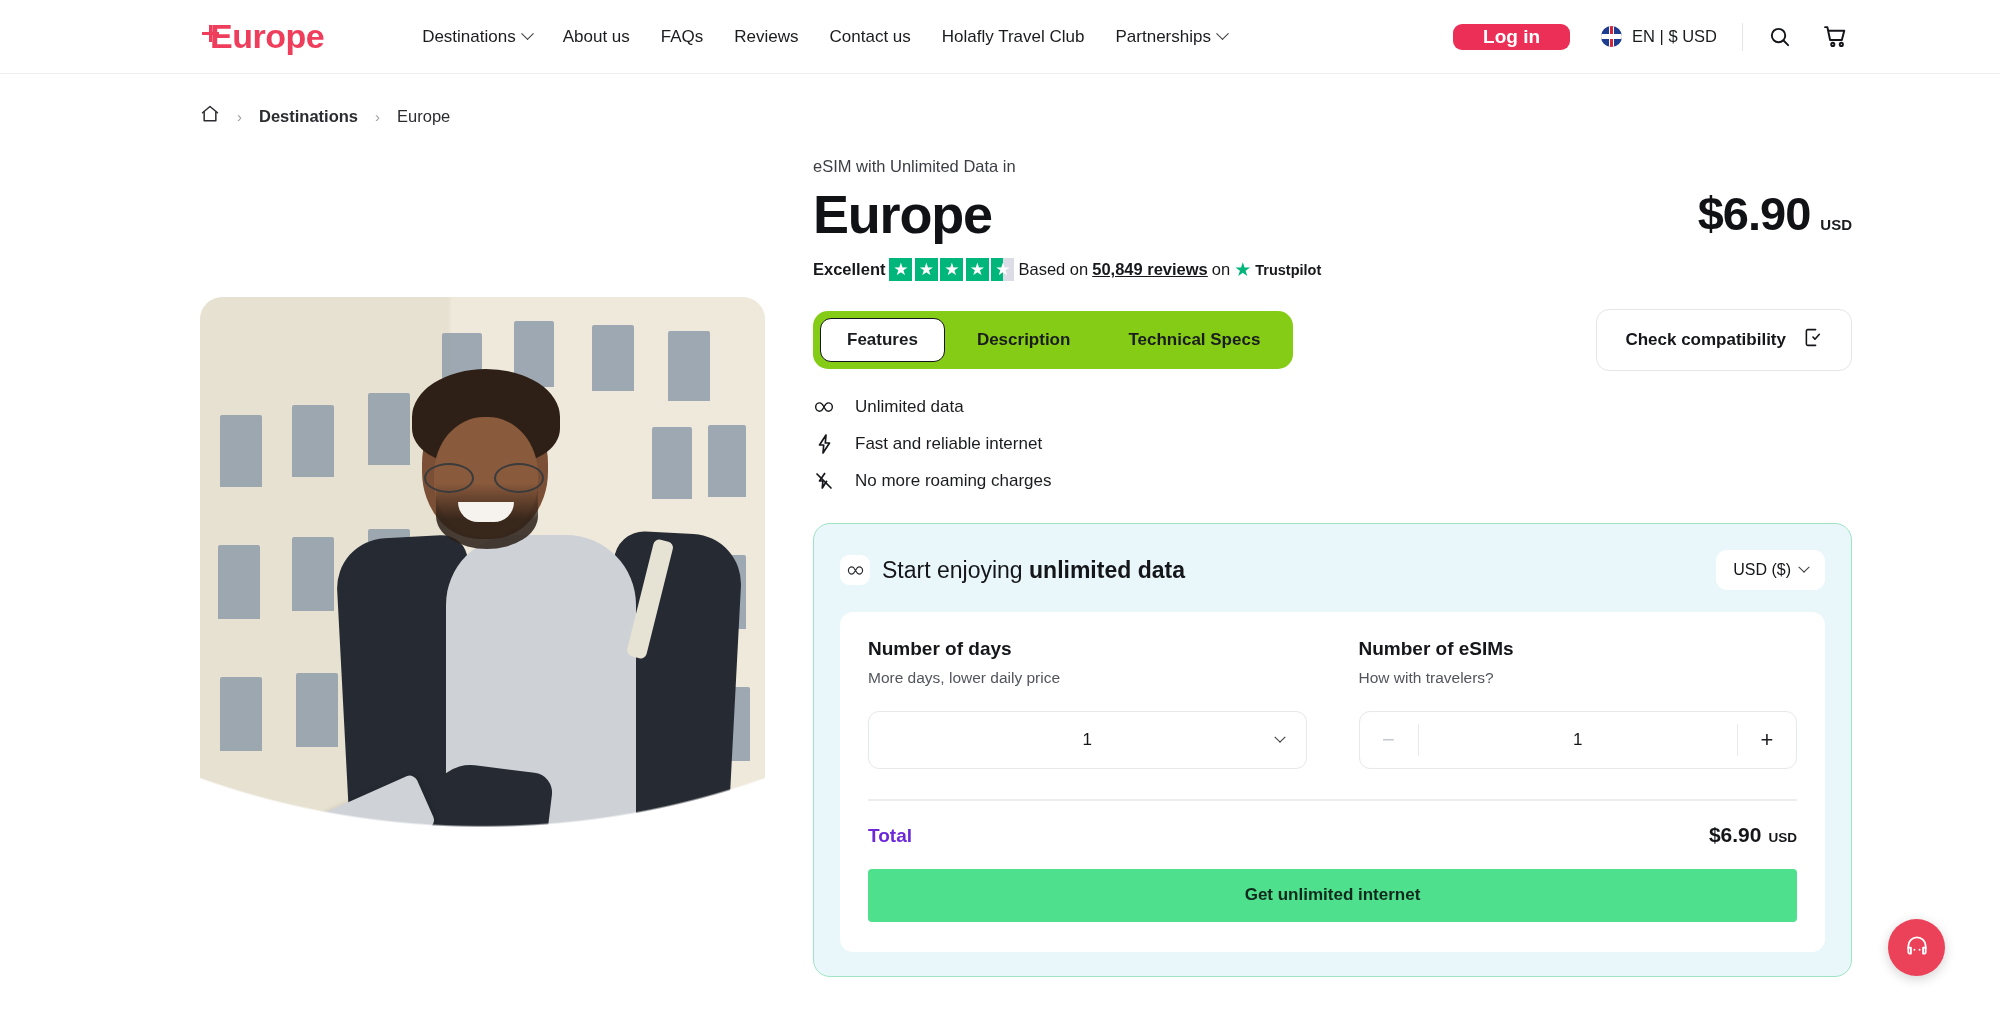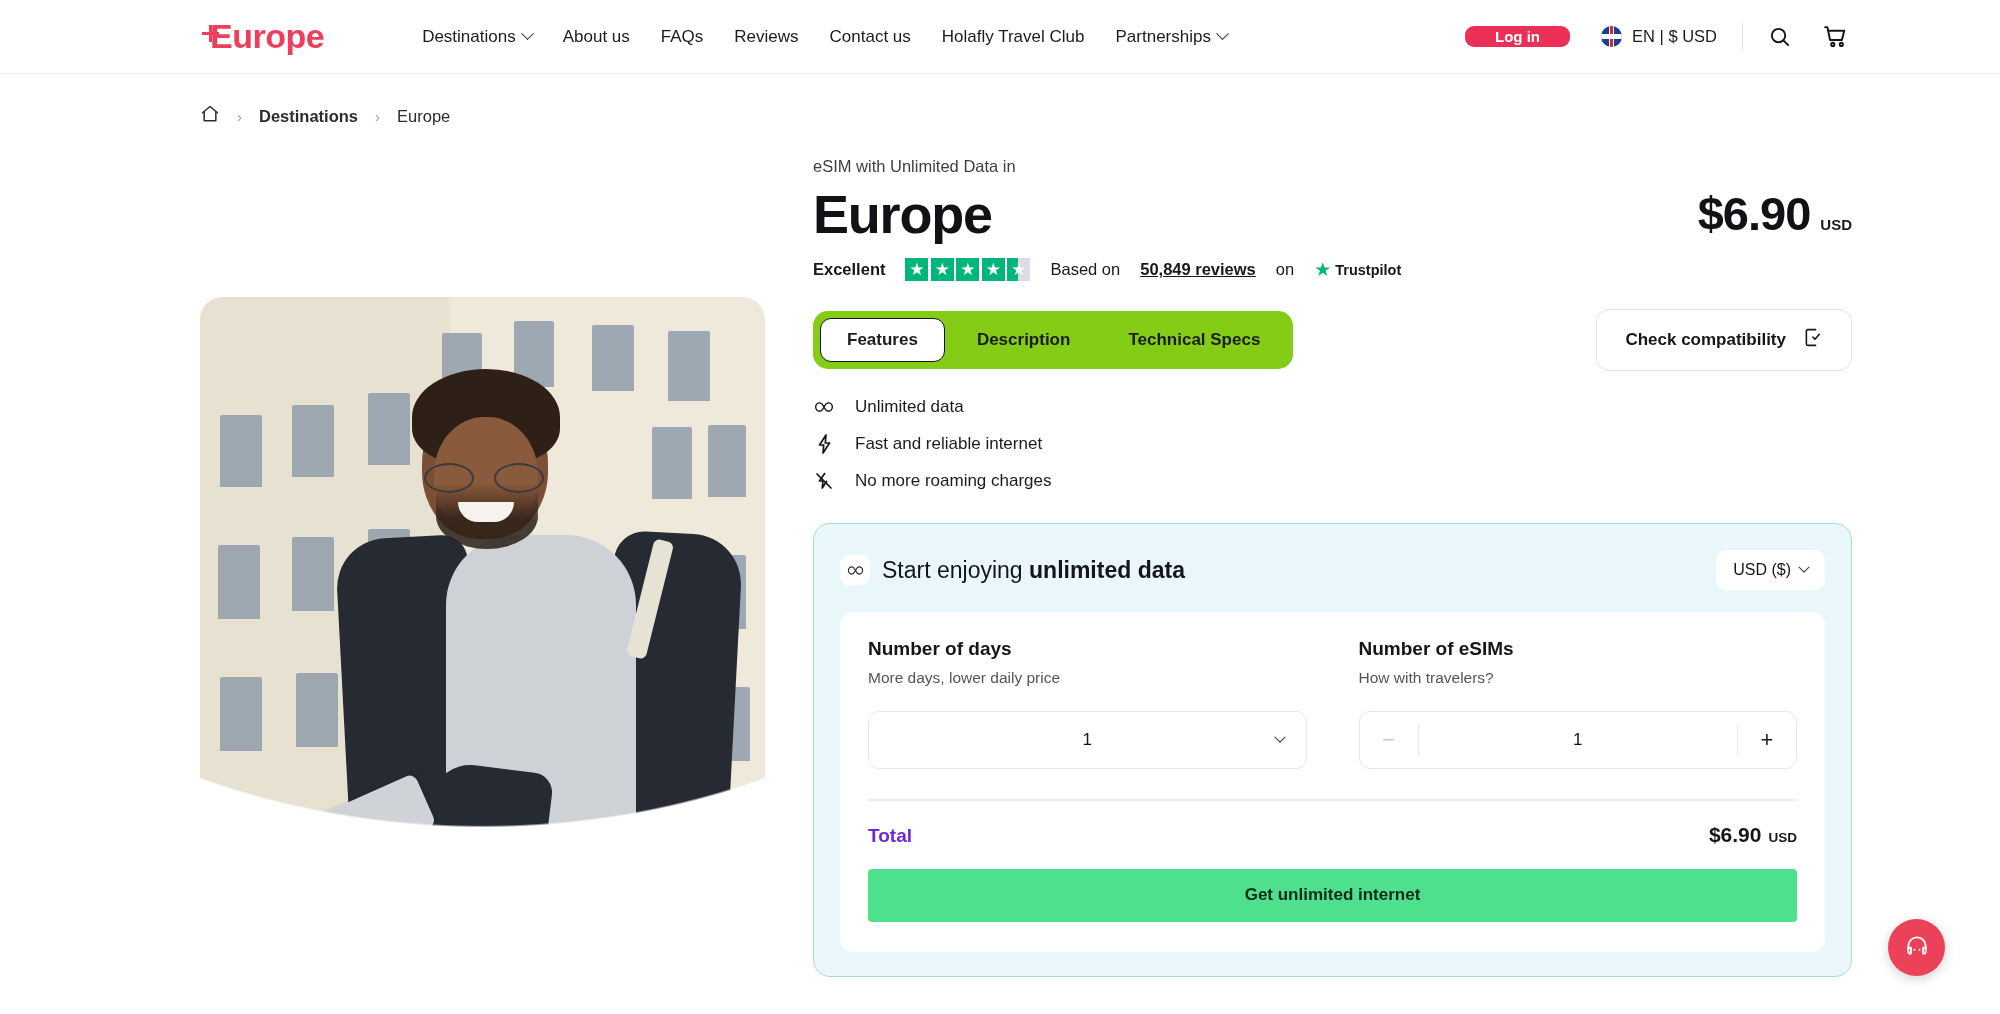--- a/index.html
+++ b/index.html
@@ -64,21 +64,21 @@
   .header-right {
     margin-left: auto;
     margin-right: 152px;
     display: flex;
     align-items: center;
     gap: 0;
   }
   .login-btn {
     background: #eb2f57;
     color: #fff;
-    font-size: 15px;
+    font-size: 19px;
     font-weight: 600;
     border: none;
     border-radius: 9px;
     padding: 2px 30px;
     cursor: pointer;
     font-family: inherit;
   }
   .locale {
     display: flex; align-items: center; gap: 10px;
     margin-left: 31px;
@@ -229,21 +229,21 @@
   }
   .price-block {
     margin-left: auto; margin-right: 148px;
     display: flex; align-items: baseline; gap: 10px;
     margin-top: 10px;
   }
   .price { font-size: 47px; font-weight: 700; letter-spacing: -1px; }
   .price-cur { font-size: 15px; font-weight: 700; color: #1b1c1f; }
 
   .trust {
-    display: flex; align-items: center; gap: 20px;
+    display: flex; align-items: center; gap: 4px;
     margin-top: 14px; font-size: 16.5px; color: #17181b;
   }
   .trust-word { font-weight: 700; }
   .stars { display: flex; gap: 2.5px; }
   .star-box {
     width: 23px; height: 23px; background: #00b67a;
     display: flex; align-items: center; justify-content: center;
   }
   .star-box.half {
     background: linear-gradient(90deg,#00b67a 0 50%, #dcdce6 50% 100%);

